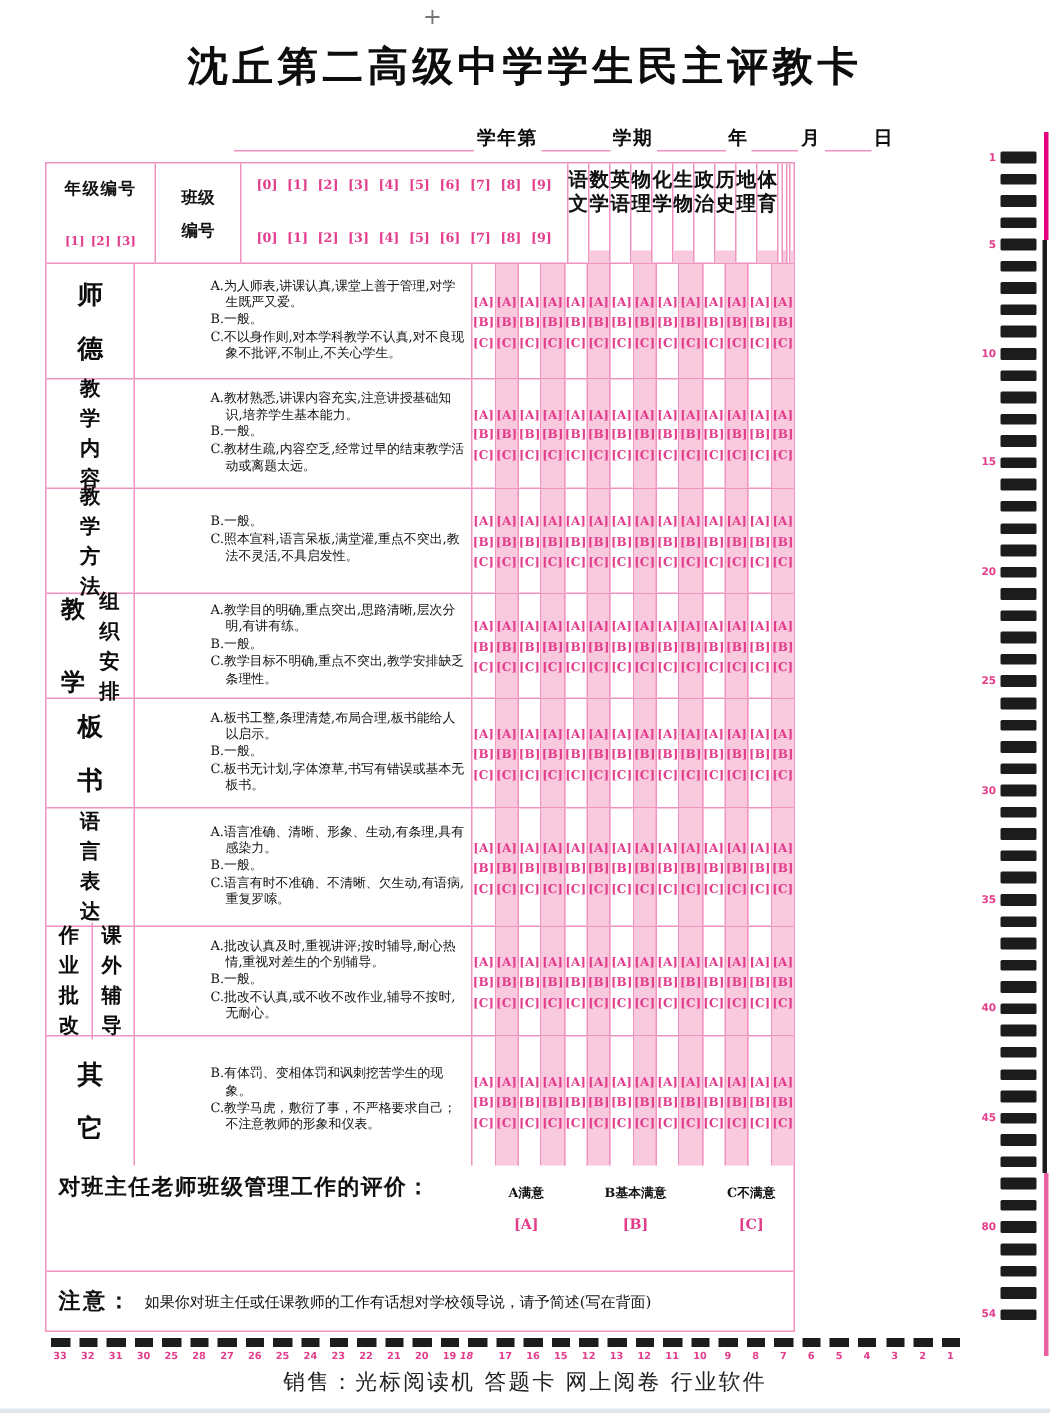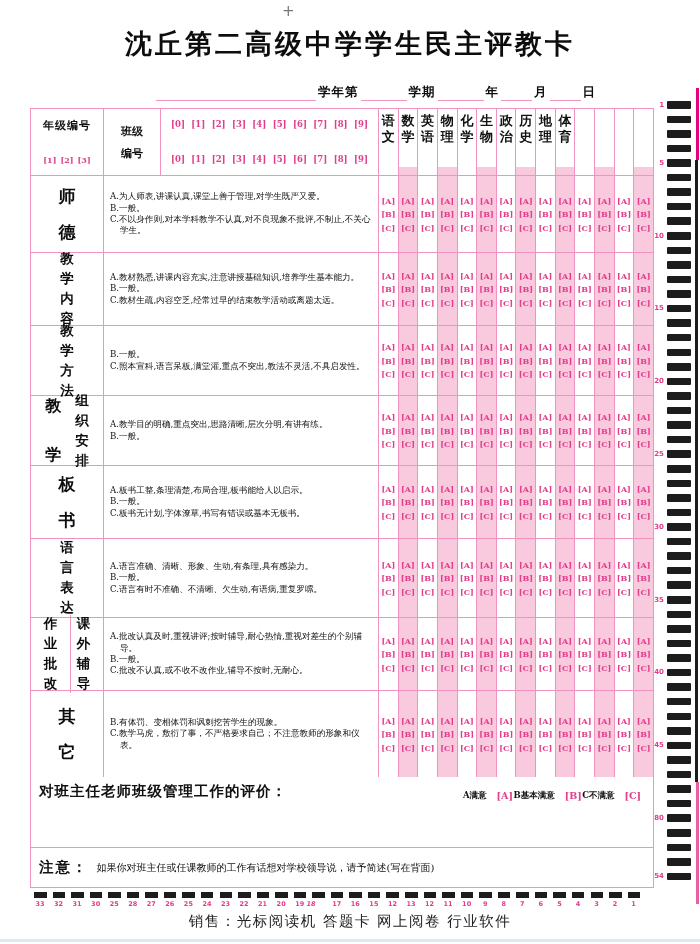--- a/index.html
+++ b/index.html
@@ -11,32 +11,32 @@
          font-size:27px;letter-spacing:3px;color:#0d0d0d;}
   
   .date-line{position:absolute;left:156px;top:84px;display:flex;align-items:flex-end;
              font-weight:bold;font-size:12.5px;color:#0d0d0d;}
   .dl-blank{display:inline-block;border-bottom:1.5px solid #f093c0;height:15px;}
   .dl-blank.long{width:160px;}
   .dl-blank.med{width:46px;}
   .dl-blank.short{width:31px;}
   .dl-text{padding:0 2px;letter-spacing:1px;}
   
-  .card-table{position:absolute;left:30px;top:108px;width:624px;border:1px solid #f093c0;
+  .card-table{position:absolute;left:30px;top:108px;width:500px;border:1px solid #f093c0;
               box-sizing:border-box;background:transparent;}
   .row{display:flex;box-sizing:border-box;}
   .row + .row, .rows-container .row{border-top:1px solid #f093c0;}
   .rows-container{display:block;}
   .cell{box-sizing:border-box;}
   .cat-cell{width:73px;border-right:1px solid #f093c0;display:flex;align-items:center;justify-content:center;}
   .cat-cell.split{justify-content:space-evenly;}
   .desc-cell{width:275px;border-right:1px solid #f093c0;padding:3px 4px 3px 6px;
              font-size:8.6px;line-height:1.32;display:flex;flex-direction:column;justify-content:center;
              font-family:"DejaVu Serif","Liberation Serif",serif;}
-  .dline{padding-left:10px;text-indent:-10px;}
+  .dline{padding-left:10px;text-indent:-10px;margin-left:44px;}
   .bubble-col{flex:1;border-right:1px solid #f093c0;display:flex;flex-direction:column;
               justify-content:center;align-items:center;gap:5.5px;}
   .bubble-col:last-child{border-right:none;}
   .striped{background:#f9c9dd;}
   .bubble{color:#e23c8b;font-weight:bold;font-size:8px;line-height:1;
           font-family:"DejaVu Serif","Liberation Serif",serif;white-space:nowrap;}
   .bubble.big{font-size:9.5px;}
   
   .header-row{height:66px;}
   .grade-cell{width:73px;border-right:1px solid #f093c0;display:flex;flex-direction:column;
@@ -65,21 +65,21 @@
   .vlabel.divided{border-left:1px solid #f093c0;padding-left:6px;}
   
   .eval-row{height:70px;position:relative;padding:5px 8px;display:block;}
   .eval-title{font-weight:bold;font-size:14.5px;letter-spacing:1px;
               font-family:"DejaVu Serif","Liberation Serif",serif;}
   .eval-lines{margin-top:3px;font-size:9.5px;line-height:1.6;
               font-family:"DejaVu Serif","Liberation Serif",serif;}
   .eval-line1{text-indent:2em;}
   .sat-options{position:absolute;right:12px;top:13px;width:178px;display:flex;
                justify-content:space-between;}
-  .sat-opt{display:flex;flex-direction:row;align-items:center;gap:10px;}
+  .sat-opt{display:flex;flex-direction:column;align-items:center;gap:10px;}
   .sat-label{font-size:8.5px;font-weight:bold;font-family:"DejaVu Serif","Liberation Serif",serif;}
   
   .notice-row{height:40px;display:flex;align-items:center;padding-left:8px;gap:8px;}
   .notice-label{font-weight:bold;font-size:14.5px;letter-spacing:2px;
                 font-family:"DejaVu Serif","Liberation Serif",serif;white-space:nowrap;}
   .notice-text{font-size:10px;font-family:"DejaVu Serif","Liberation Serif",serif;}
   
   .rmark{position:absolute;left:667px;width:24px;height:7.5px;background:#1c1c1c;border-radius:1px;}
   .rnum{position:absolute;left:645px;width:19px;text-align:right;font-size:7px;color:#e23c8b;
         font-weight:bold;}
@@ -468,20 +468,21 @@
             <div class="vlabel v4">
               <span>组</span>
               <span>织</span>
               <span>安</span>
               <span>排</span>
             </div>
           </div>
           <div class="cell desc-cell">
             <div class="dline">A.教学目的明确,重点突出,思路清晰,层次分明,有讲有练。</div>
             <div class="dline">B.一般。</div>
+            <div class="dline">C.教学目标不明确,重点不突出,教学安排缺乏条理性。</div>
           </div>
           <div class="cell bubble-col">
             <span class="bubble">[A]</span>
             <span class="bubble">[B]</span>
             <span class="bubble">[C]</span>
           </div>
           <div class="cell bubble-col striped">
             <span class="bubble">[A]</span>
             <span class="bubble">[B]</span>
             <span class="bubble">[C]</span>

